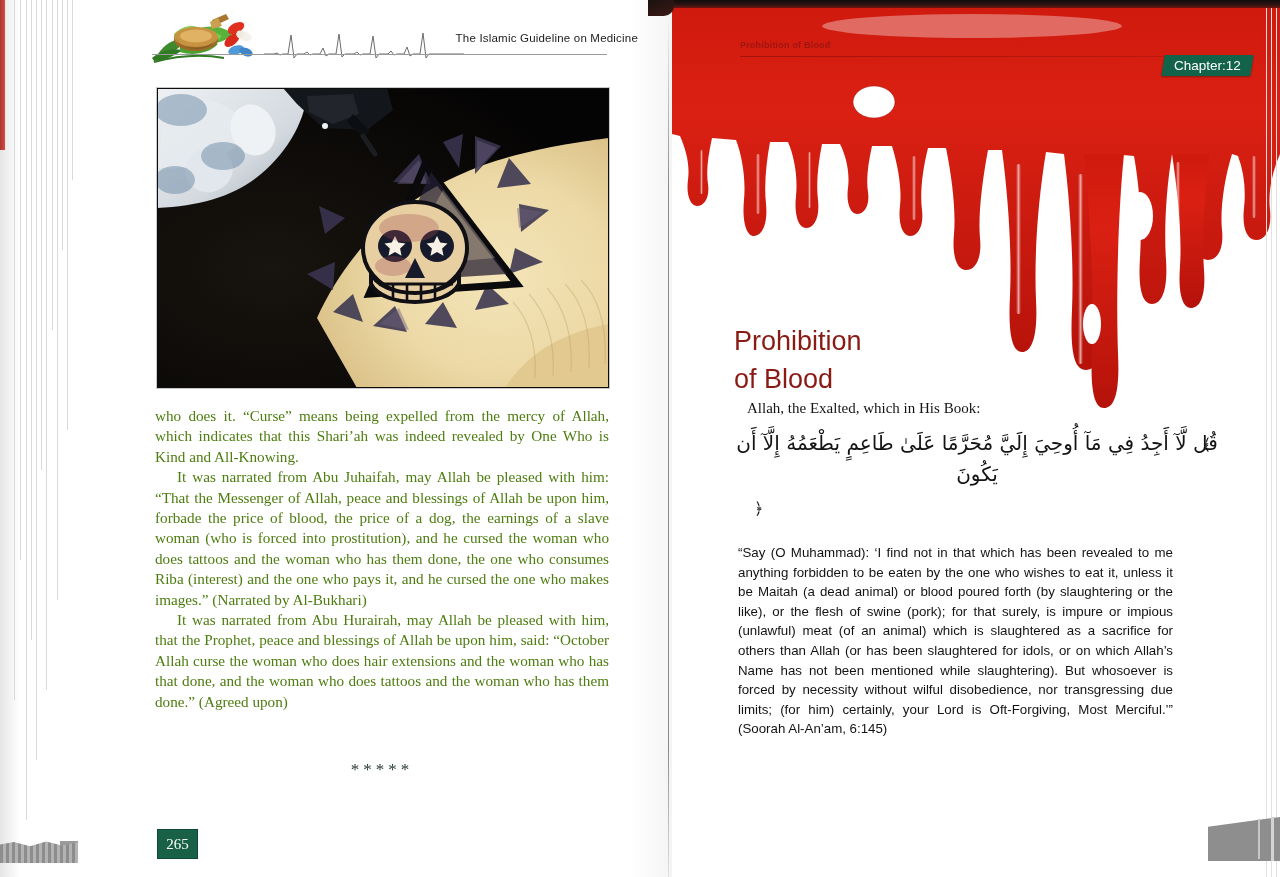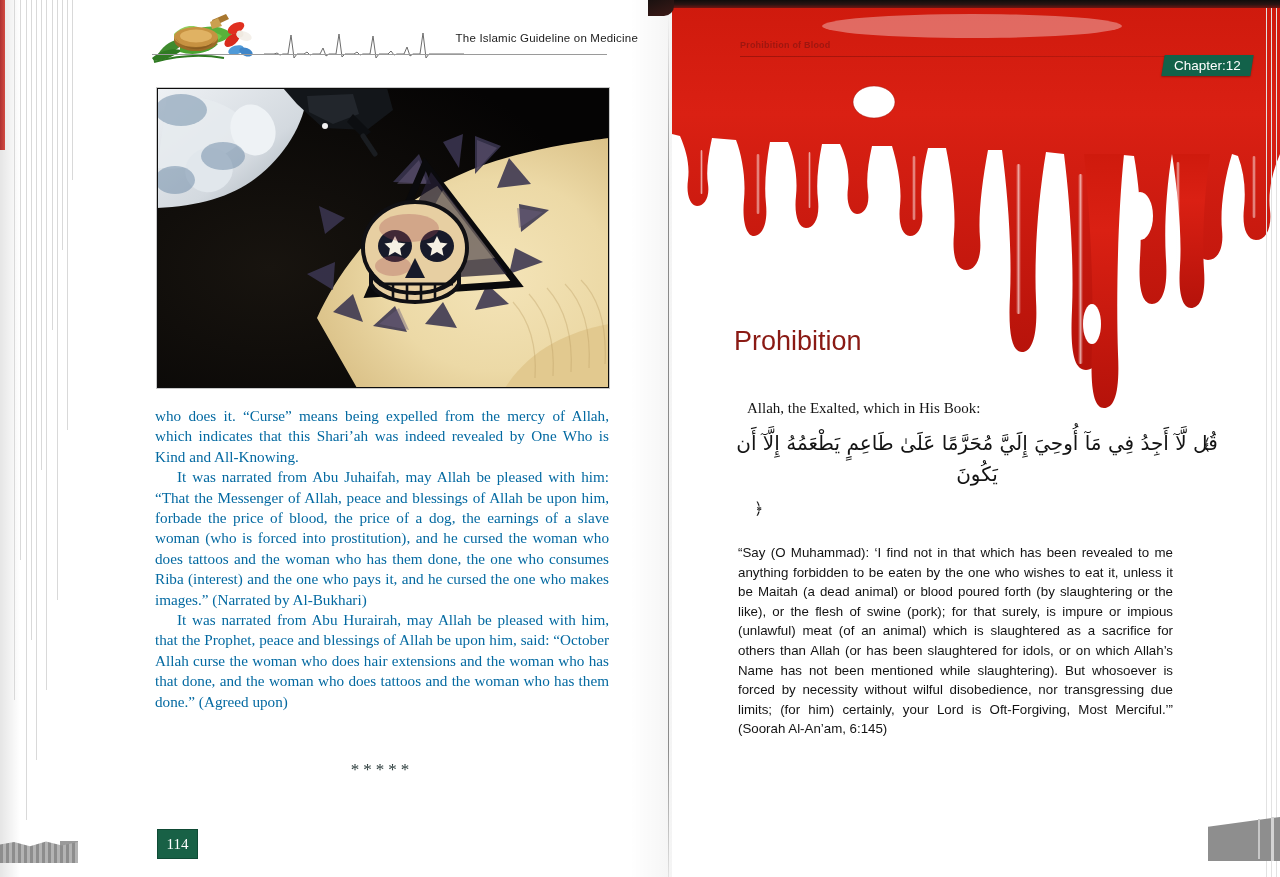--- a/index.html
+++ b/index.html
@@ -50,21 +50,21 @@
   .hdr-title{position:absolute;right:0;top:32px;font-size:11.5px;color:#1b1b1b;
     font-family:"Liberation Sans",sans-serif;letter-spacing:.2px;white-space:nowrap;}
 
   .mortar{position:absolute;left:0;top:4px;width:118px;height:52px;}
   .ecg{position:absolute;left:112px;top:22px;width:200px;height:34px;}
 
   .photo{position:absolute;left:78px;top:87px;width:452px;height:300px;
     background:#120f0d;border:1px solid #c8c8c8;overflow:hidden;}
 
   .body-left{position:absolute;left:77px;top:406px;width:454px;
-    font-size:15.2px;line-height:20.4px;color:#0369a1;text-align:justify;
+    font-size:15.2px;line-height:20.4px;color:#4d7c0f;text-align:justify;
     font-family:"Liberation Serif",serif;}
   .body-left p{margin:0 0 0 0;text-indent:22px;}
   .body-left p.noind{text-indent:0;}
 
   .stars{position:absolute;left:77px;top:760px;width:454px;text-align:center;
     font-size:17px;letter-spacing:4px;color:#2b3b3b;font-family:"Liberation Serif",serif;}
 
   .pagenum-l{position:absolute;left:79px;top:829px;width:39px;height:28px;
     background:#186146;border:1px solid #0f4a35;color:#fff;
     font-family:"Liberation Serif",serif;font-size:15px;
@@ -240,21 +240,21 @@
     </div>
 
     <div class="body-left">
       <p class="noind">who does it. “Curse” means being expelled from the mercy of Allah, which indicates that this Shari’ah was indeed revealed by One Who is Kind and All-Knowing.</p>
       <p>It was narrated from Abu Juhaifah, may Allah be pleased with him: “That the Messenger of Allah, peace and blessings of Allah be upon him, forbade the price of blood, the price of a dog, the earnings of a slave woman (who is forced into prostitution), and he cursed the woman who does tattoos and the woman who has them done, the one who consumes Riba (interest) and the one who pays it, and he cursed the one who makes images.” (Narrated by Al-Bukhari)</p>
       <p>It was narrated from Abu Hurairah, may Allah be pleased with him, that the Prophet, peace and blessings of Allah be upon him, said: “October Allah curse the woman who does hair extensions and the woman who has that done, and the woman who does tattoos and the woman who has them done.” (Agreed upon)</p>
     </div>
 
     <div class="stars">*****</div>
 
-    <div class="pagenum-l">114</div>
+    <div class="pagenum-l">265</div>
   </div>
 
   <div class="page-right">
 
     <div class="blood-wrap">
       <svg viewBox="0 0 608 420" width="608" height="420" preserveAspectRatio="none">
         <defs>
           <linearGradient id="bloodG" x1="0" y1="0" x2="0" y2="1">
             <stop offset="0%" stop-color="#cf1a0d"></stop>
             <stop offset="30%" stop-color="#da2013"></stop>
@@ -317,20 +317,21 @@
     </div>
 
     <div class="run-hdr">Prohibition of Blood</div>
     <div class="run-rule"></div>
     <div class="chapter-badge">
       <span>Chapter:12</span>
     </div>
 
     <div class="title-r">
       <div>Prohibition</div>
+      <div>of Blood</div>
     </div>
 
     <div class="lead-r">Allah, the Exalted, which in His Book:</div>
 
     <div class="ayah">
       <svg viewBox="0 0 490 95" width="490" height="95">
         <text x="470" y="22" font-size="16" fill="#141414" text-anchor="end" font-family="'DejaVu Sans',sans-serif" direction="rtl">﴾</text>
         <text x="22" y="86" font-size="16" fill="#141414" font-family="'DejaVu Sans',sans-serif">﴿</text>
       </svg>
       <div style="position:absolute;left:0;top:0;width:490px;height:95px;

